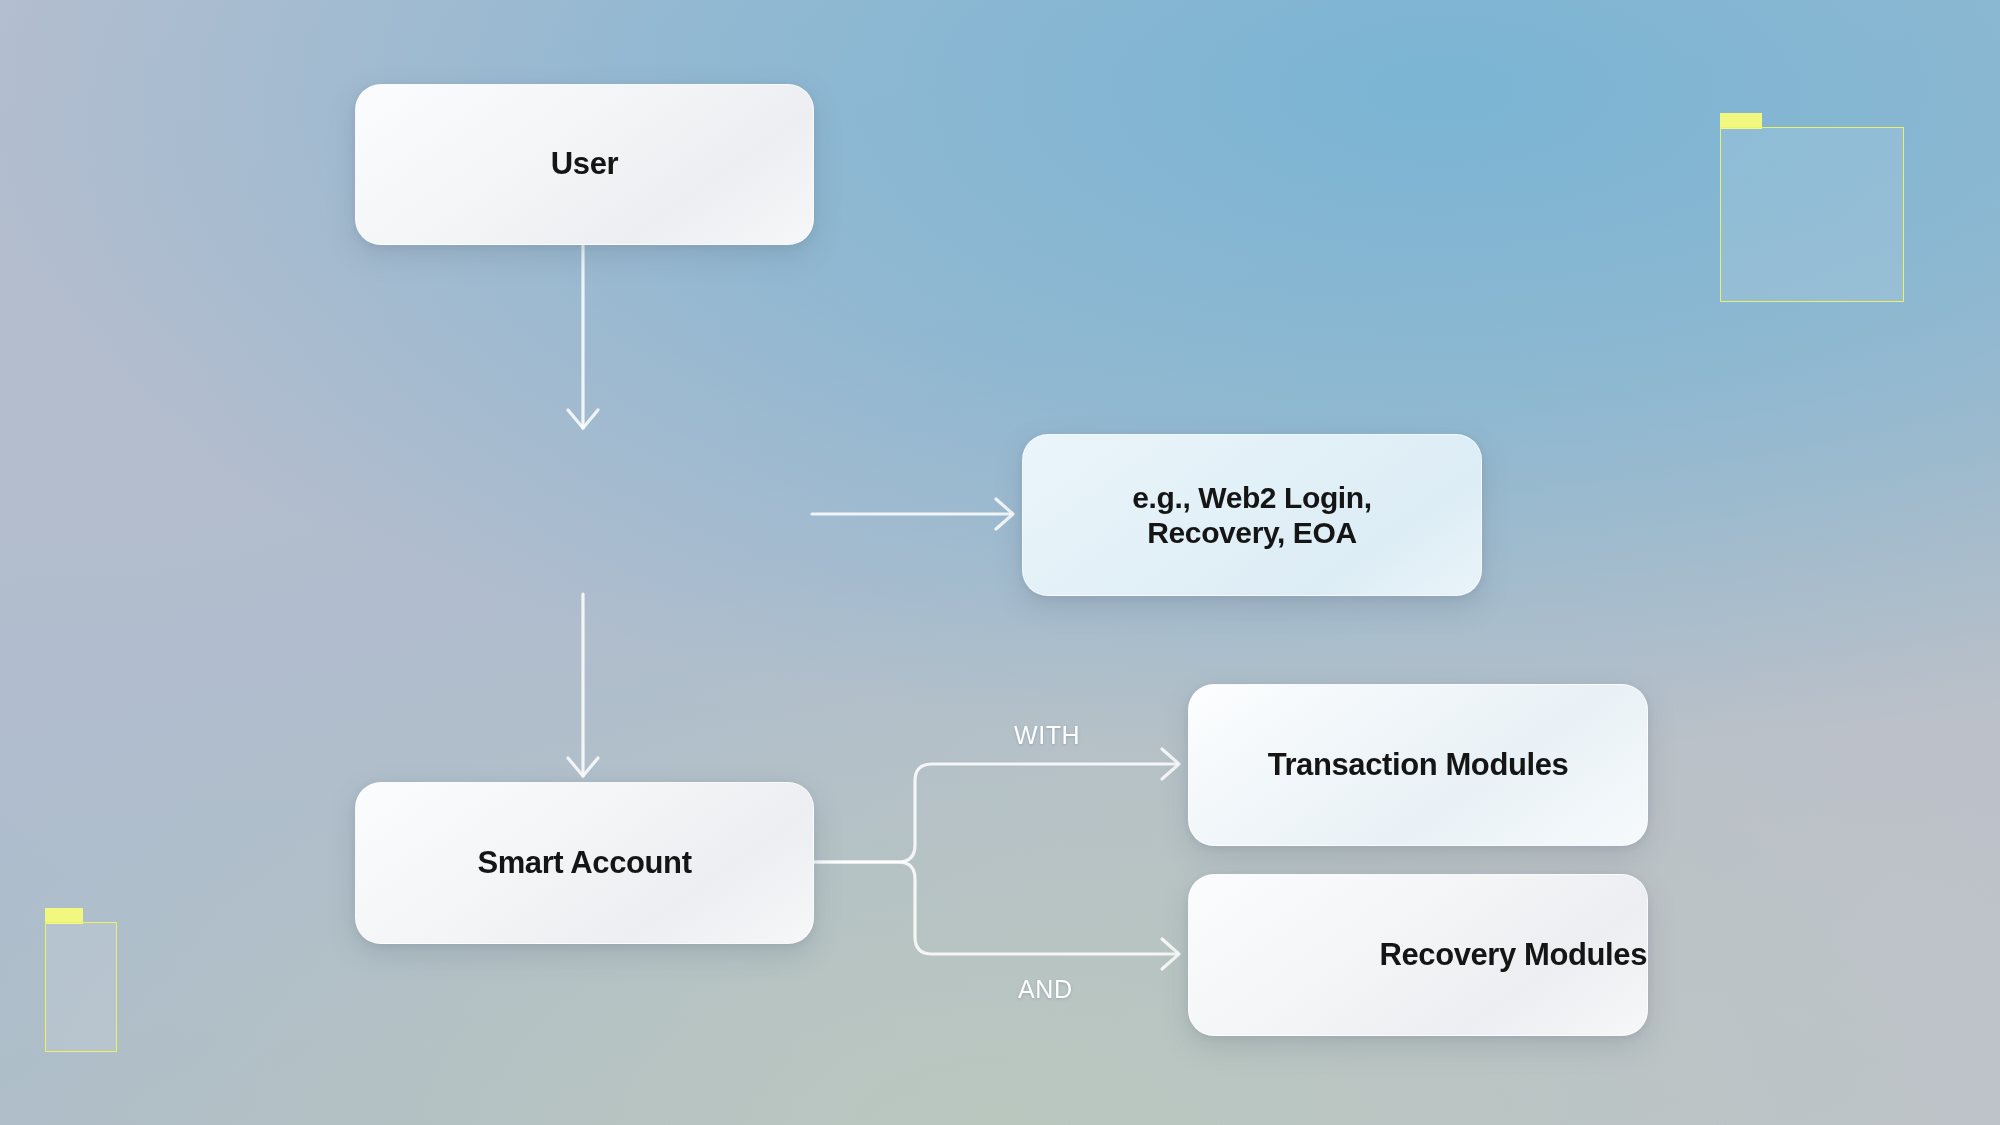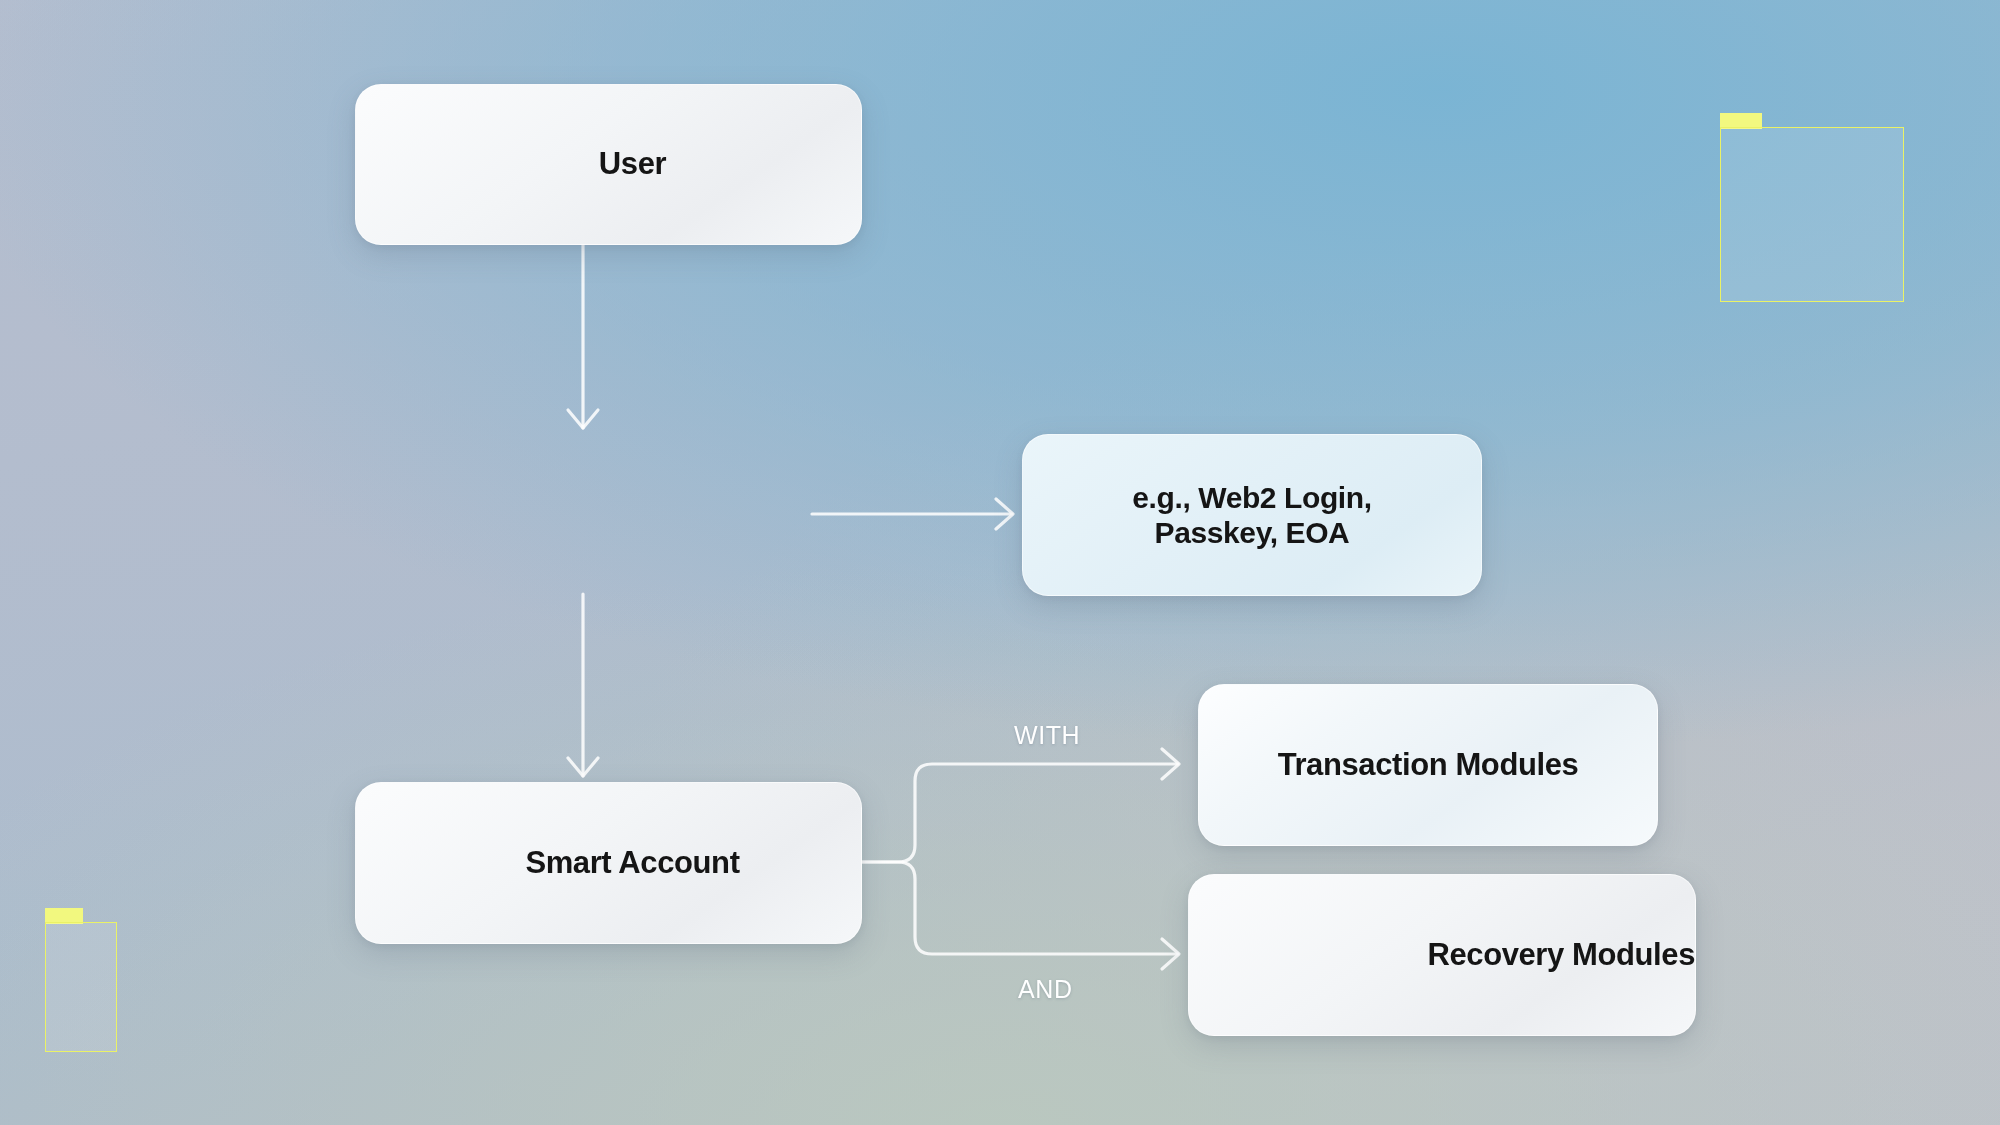--- a/index.html
+++ b/index.html
@@ -26,21 +26,20 @@
     text-align:center;
     color:#151515;
     font-weight:bold;
     letter-spacing:-0.4px;
     box-shadow:0 10px 28px rgba(90,105,125,0.22), 0 2px 6px rgba(90,105,125,0.12);
     border:1px solid rgba(255,255,255,0.55);
     z-index:5;
   }
   .node.glass{
     background:linear-gradient(145deg,#fbfcfd 0%,#f3f5f7 42%,#eceef1 72%,#f5f7f9 100%);
-    padding-left:48px;
   }
   .node.glass-tint{
     background:linear-gradient(145deg,#fdfeff 0%,#f2f7fa 30%,#e9f1f6 62%,#f6fafc 100%);
   }
   .node.blue{
     background:linear-gradient(145deg,#eaf5fa 0%,#e2f0f7 45%,#ddedf5 75%,#e9f4f9 100%);
   }
   .node .lbl{display:block;line-height:1.18;}
 
   
@@ -102,29 +101,29 @@
   </svg>
 
   <div class="node glass" style="left:355px;top:84px;width:457px;height:159px;font-size:31px;">
     <span class="lbl">User</span>
   </div>
 
 
   <div class="node blue" style="left:1022px;top:434px;width:458px;height:160px;font-size:30px;">
     <span>
       <span class="lbl">e.g., Web2 Login,</span>
-      <span class="lbl">Passkey, EOA</span>
+      <span class="lbl">Recovery, EOA</span>
     </span>
   </div>
 
   <div class="node glass" style="left:355px;top:782px;width:457px;height:160px;font-size:31px;">
     <span class="lbl">Smart Account</span>
   </div>
 
-  <div class="node glass-tint" style="left:1188px;top:684px;width:458px;height:160px;font-size:31px;margin-left:10px;">
+  <div class="node glass-tint" style="left:1188px;top:684px;width:458px;height:160px;font-size:31px;">
     <span class="lbl">Transaction Modules</span>
   </div>
 
   <div class="node glass" style="left:1188px;top:874px;width:458px;height:160px;font-size:31px;justify-content:flex-end;">
     <span class="lbl">Recovery Modules</span>
   </div>
 
   <div class="edge-label" style="left:1014px;top:721px;">WITH</div>
   <div class="edge-label" style="left:1018px;top:975px;">AND</div>
 

